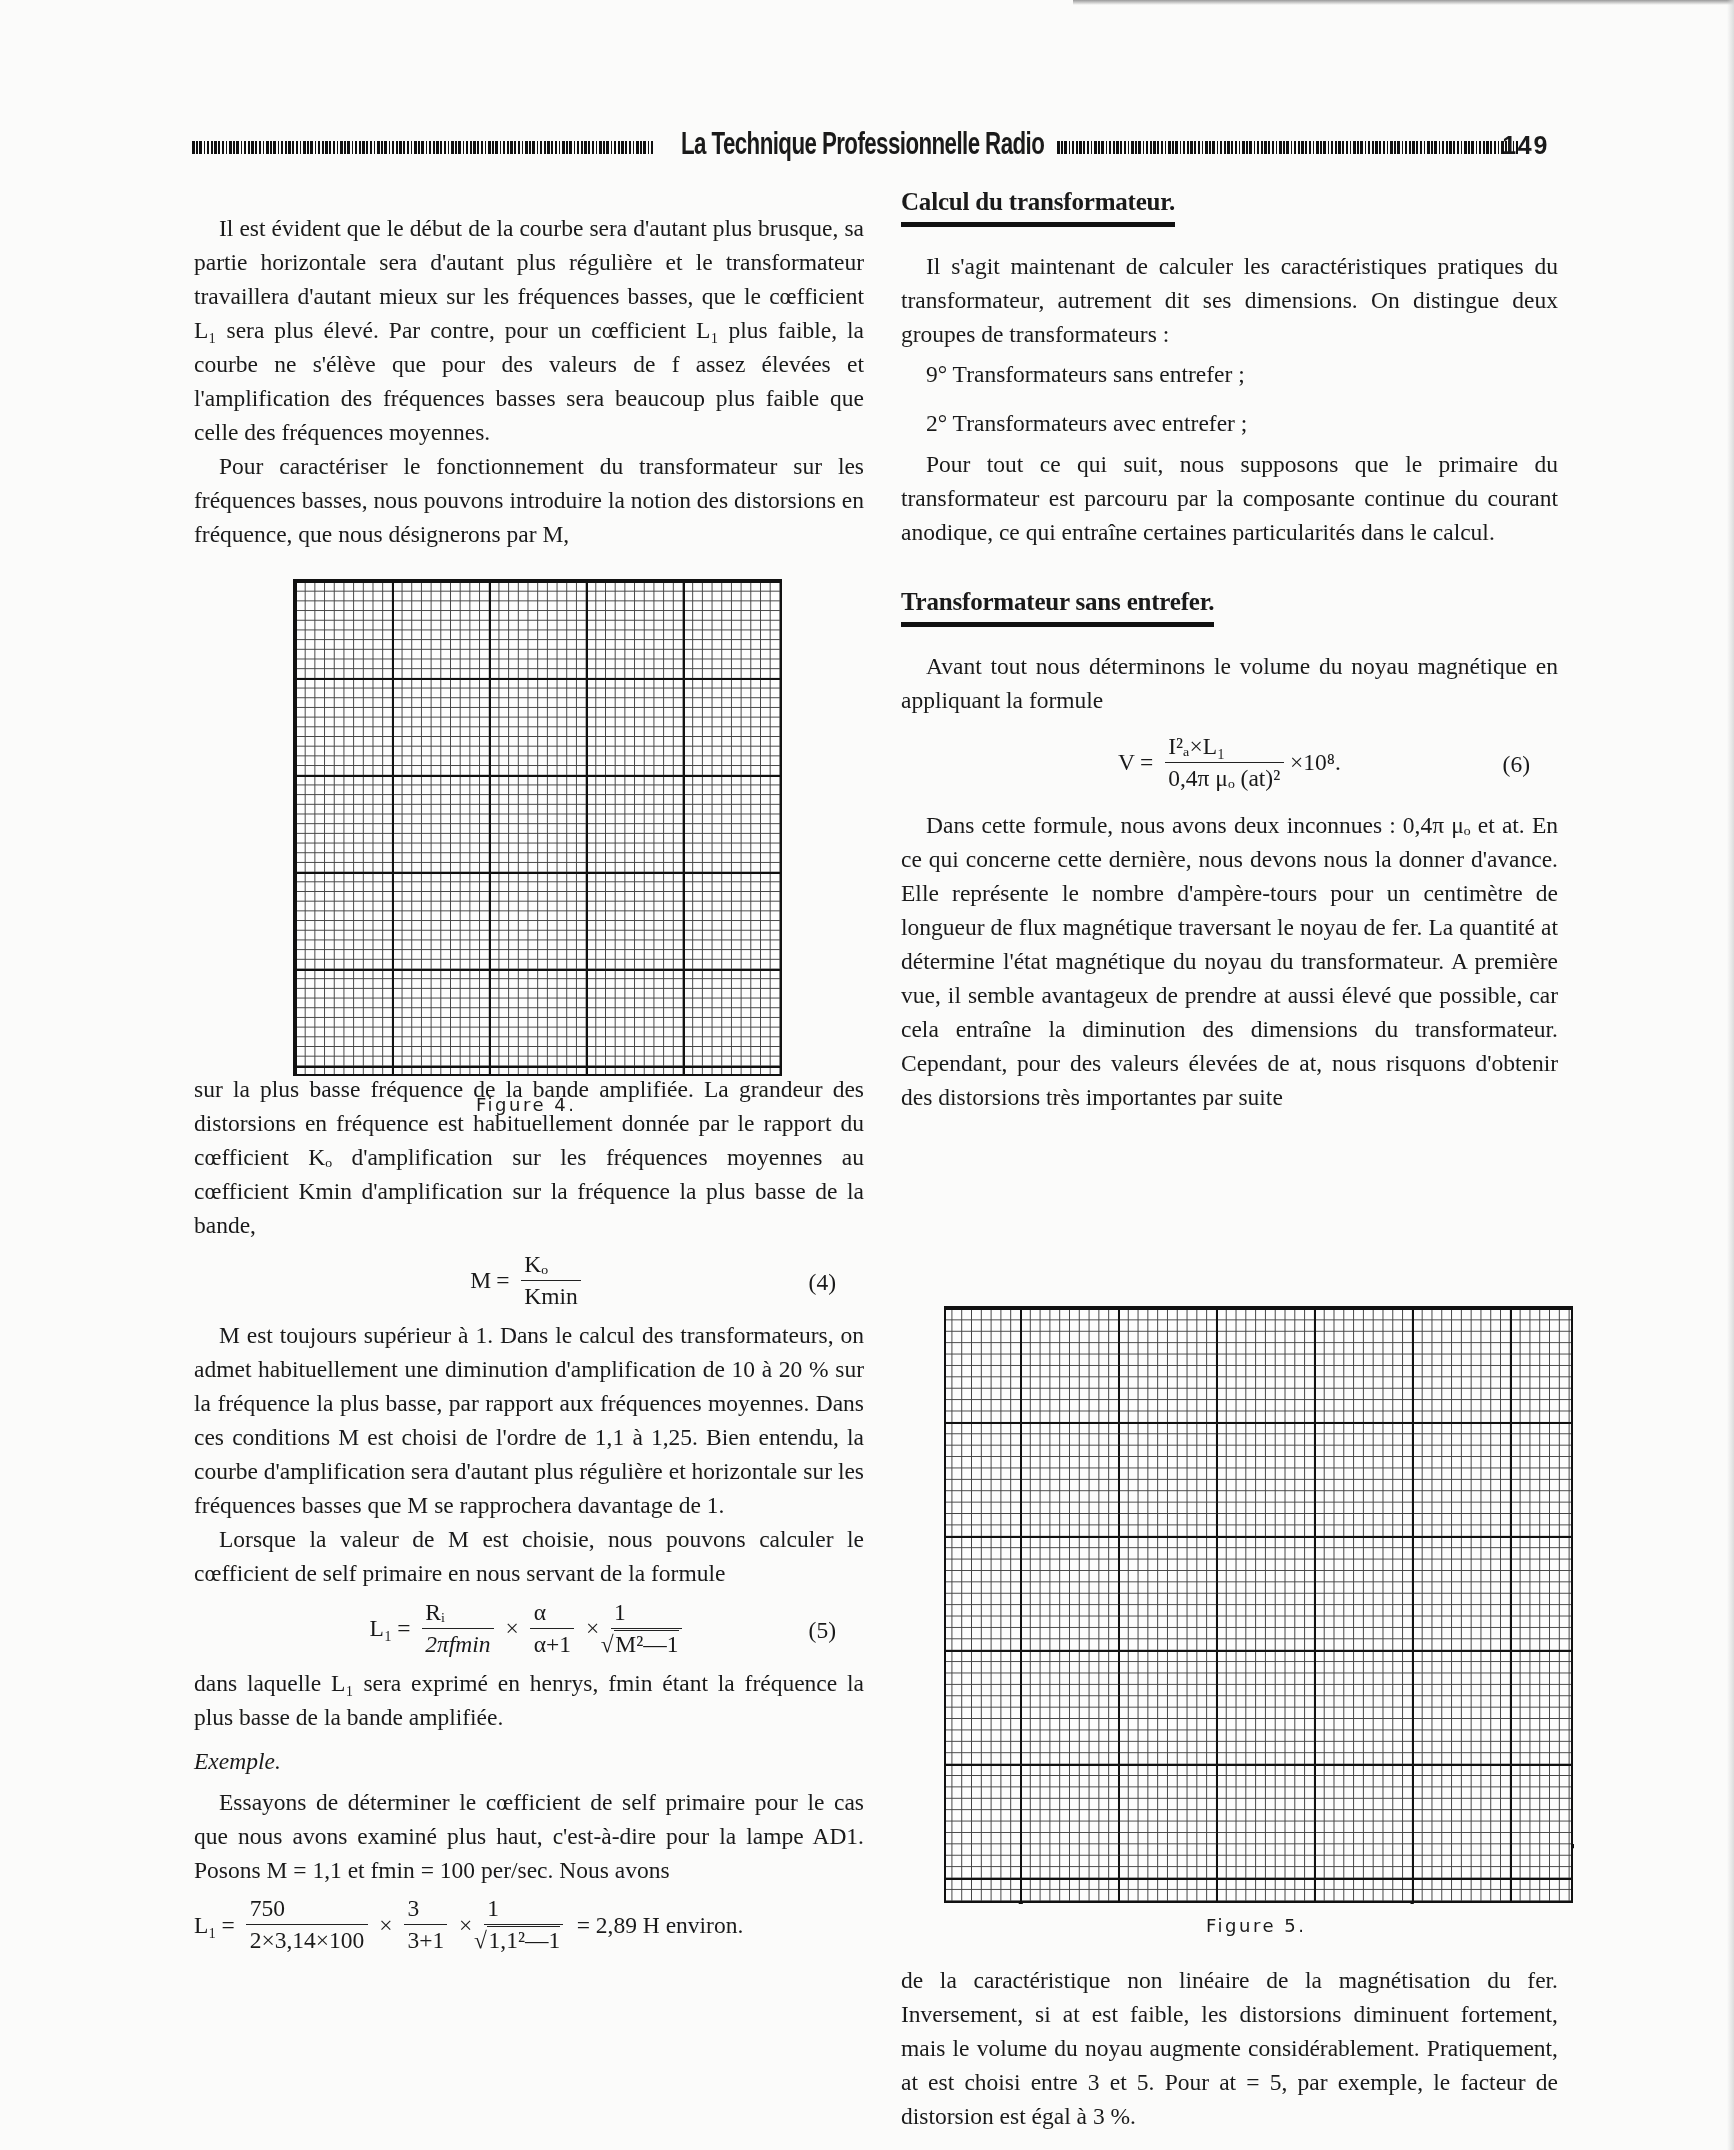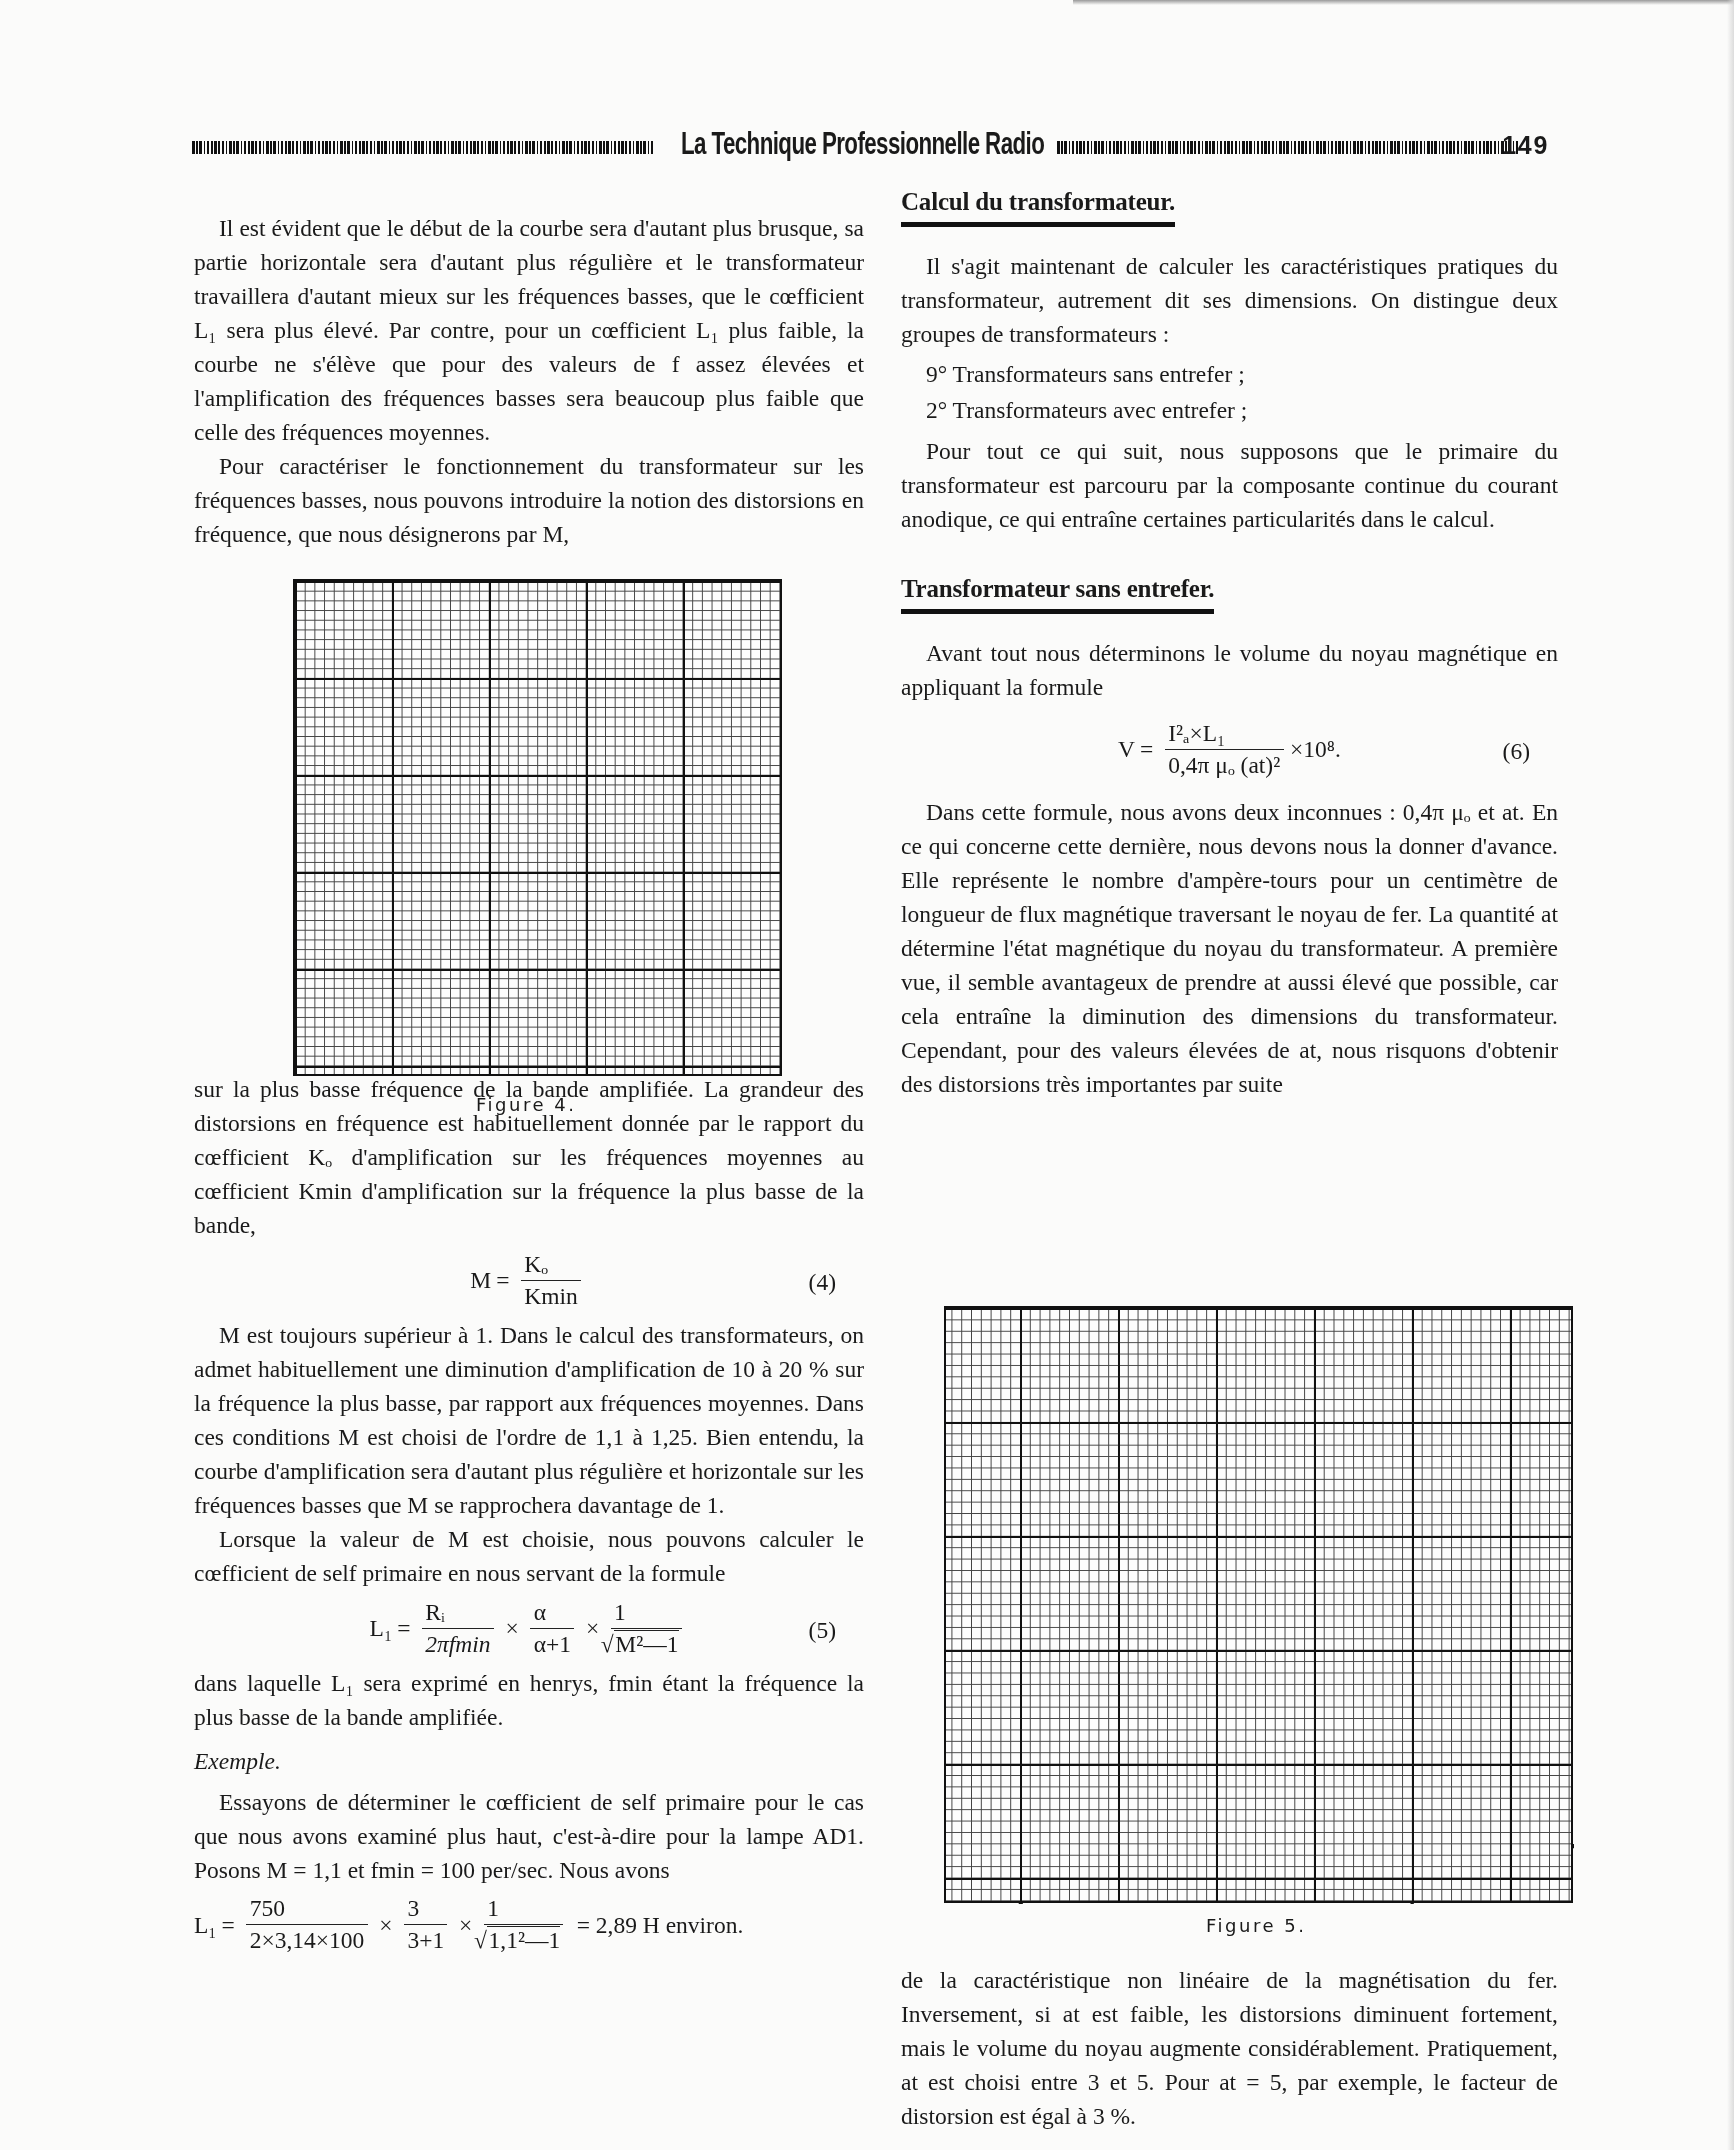--- a/index.html
+++ b/index.html
@@ -157,21 +157,21 @@
         <span class="d"><span class="sqrt">1,1²—1</span></span>
       </span>
     <span style="margin-left:6.6px;">= 2,89 H environ.</span>
   </div>
 </div>
 
 <div class="col right">
   <h2 class="heading">Calcul du transformateur.</h2>
   <p style="margin-top:21.5px;">Il s'agit maintenant de calculer les caractéristiques pratiques du transformateur, autrement dit ses dimensions. On distingue deux groupes de transformateurs :</p>
   <p style="margin-top:6.6px;">9° Transformateurs sans entrefer ;</p>
-  <p style="margin-top:2px;">2° Transformateurs avec entrefer ;</p>
+  <p style="margin-top:15px;">2° Transformateurs avec entrefer ;</p>
   <p style="margin-top:6.6px;">Pour tout ce qui suit, nous supposons que le primaire du transformateur est parcouru par la composante continue du courant anodique, ce qui entraîne certaines particularités dans le calcul.</p>
   <h2 class="heading" style="margin-top:36px;">Transformateur sans entrefer.</h2>
   <p style="margin-top:21.5px;">Avant tout nous déterminons le volume du noyau magnétique en appliquant la formule</p>
   <div class="eq" style="height:91px;">
     <span>V</span>
     <span class="op">=</span>
     <span class="frac">
         <span class="n">I²ₐ×L₁</span>
         <span class="d">0,4π μₒ (at)²</span>
       </span>

